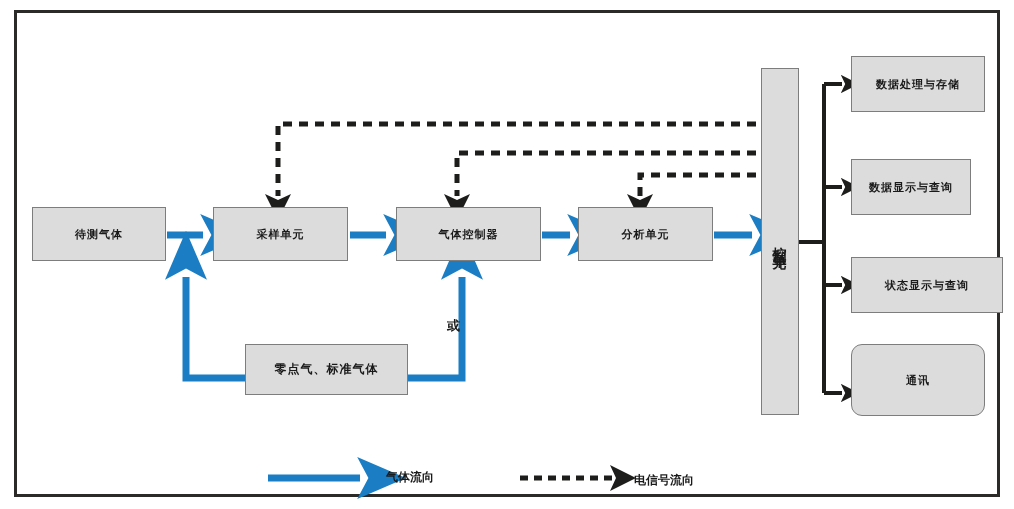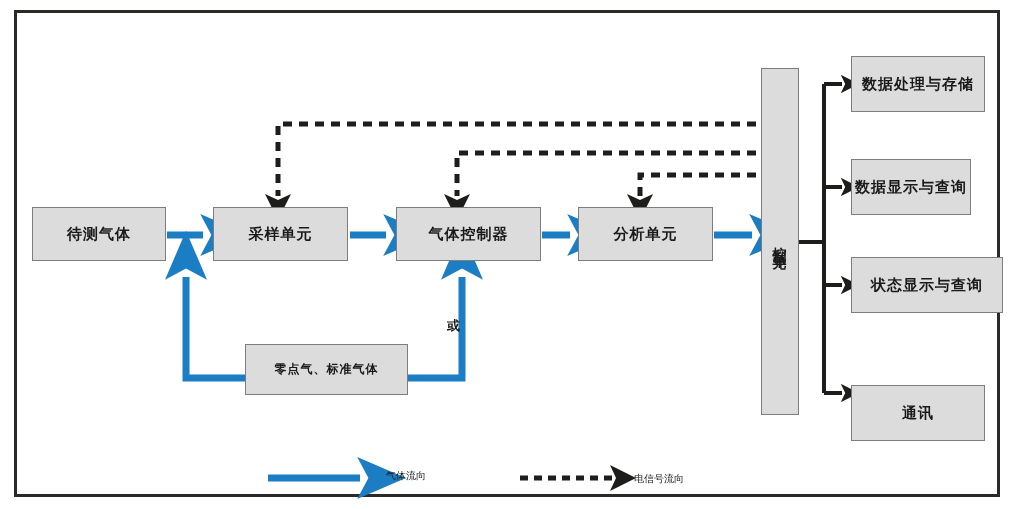--- a/index.html
+++ b/index.html
@@ -49,40 +49,40 @@
   .node {
     position: absolute;
     box-sizing: border-box;
     background: #dcdcdc;
     border: 1px solid #7d7d7d;
     display: flex;
     align-items: center;
     justify-content: center;
     color: #1a1a1a;
     font-weight: bold;
-    font-size: 15px;
+    font-size: 11px;
     letter-spacing: 1px;
     text-align: center;
   }
   .node.vertical {
     writing-mode: vertical-rl;
     letter-spacing: 3px;
     font-size: 14px;
   }
   .loose-label {
     position: absolute;
     font-size: 13px;
     font-weight: bold;
     color: #1a1a1a;
     white-space: nowrap;
   }
   .legend-label {
     position: absolute;
-    font-size: 10px;
-    font-weight: normal;
+    font-size: 12px;
+    font-weight: bold;
     color: #1a1a1a;
     white-space: nowrap;
   }
 </style>
 </head>
 <body>
 
 <div id="page">
 
   <div id="top-crop"></div>
@@ -164,21 +164,21 @@
   </div>
 
   <div class="node" style="left:851px; top:159px; width:120px; height:56px;">
     <span>数据显示与查询</span>
   </div>
 
   <div class="node" style="left:851px; top:257px; width:152px; height:56px;">
     <span>状态显示与查询</span>
   </div>
 
-  <div class="node" style="left:851px; top:385px; width:134px; height:56px;">
+  <div class="node" style="left:851px; top:344px; width:134px; height:72px;border-radius:11px;">
     <span>通讯</span>
   </div>
 
   <div class="legend-label" style="left:386px; top:469px;">气体流向</div>
 
   <div class="legend-label" style="left:634px; top:472px;">电信号流向</div>
 
 </div>
 
 </body></html>

